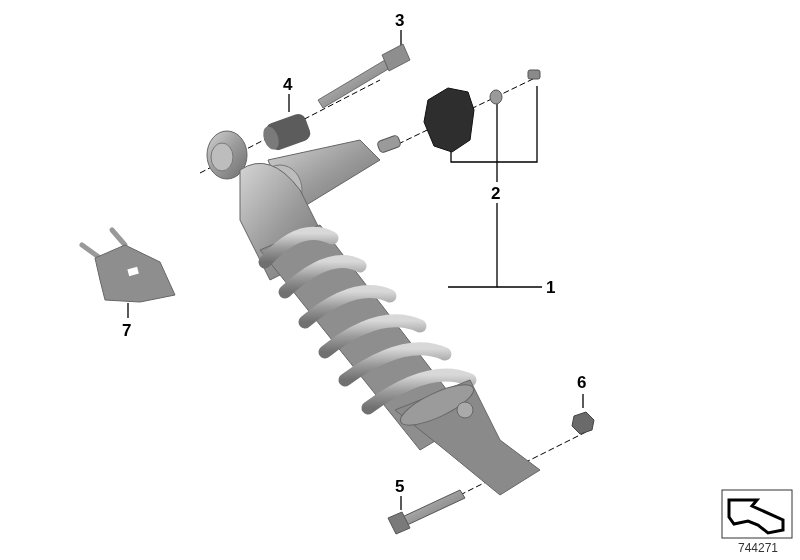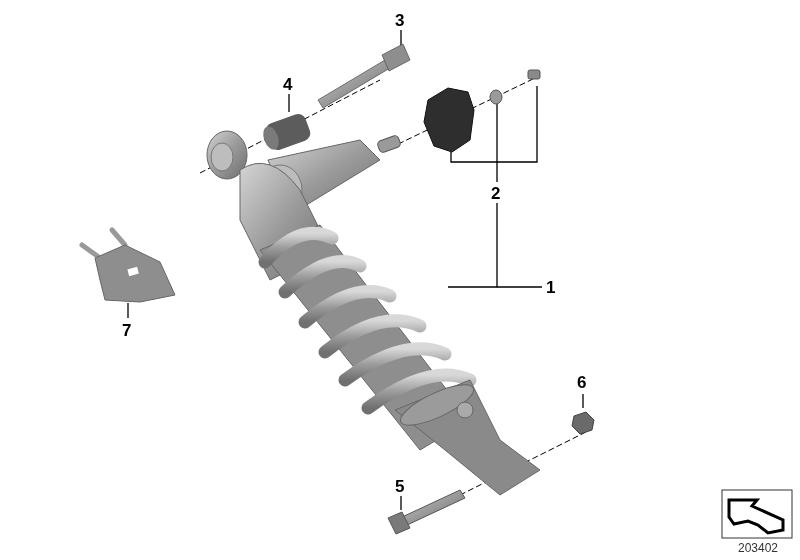--- a/index.html
+++ b/index.html
@@ -115,13 +115,13 @@
   </g>
 </svg>
 
 <div class="callout" style="left:395px; top:12px;">3</div>
 <div class="callout" style="left:283px; top:76px;">4</div>
 <div class="callout" style="left:491px; top:185px;">2</div>
 <div class="callout" style="left:546px; top:279px;">1</div>
 <div class="callout" style="left:122px; top:322px;">7</div>
 <div class="callout" style="left:577px; top:374px;">6</div>
 <div class="callout" style="left:395px; top:478px;">5</div>
-<div class="ref" style="left:738px; top:541px;">203402</div>
+<div class="ref" style="left:738px; top:541px;">744271</div>
 
 </body></html>

